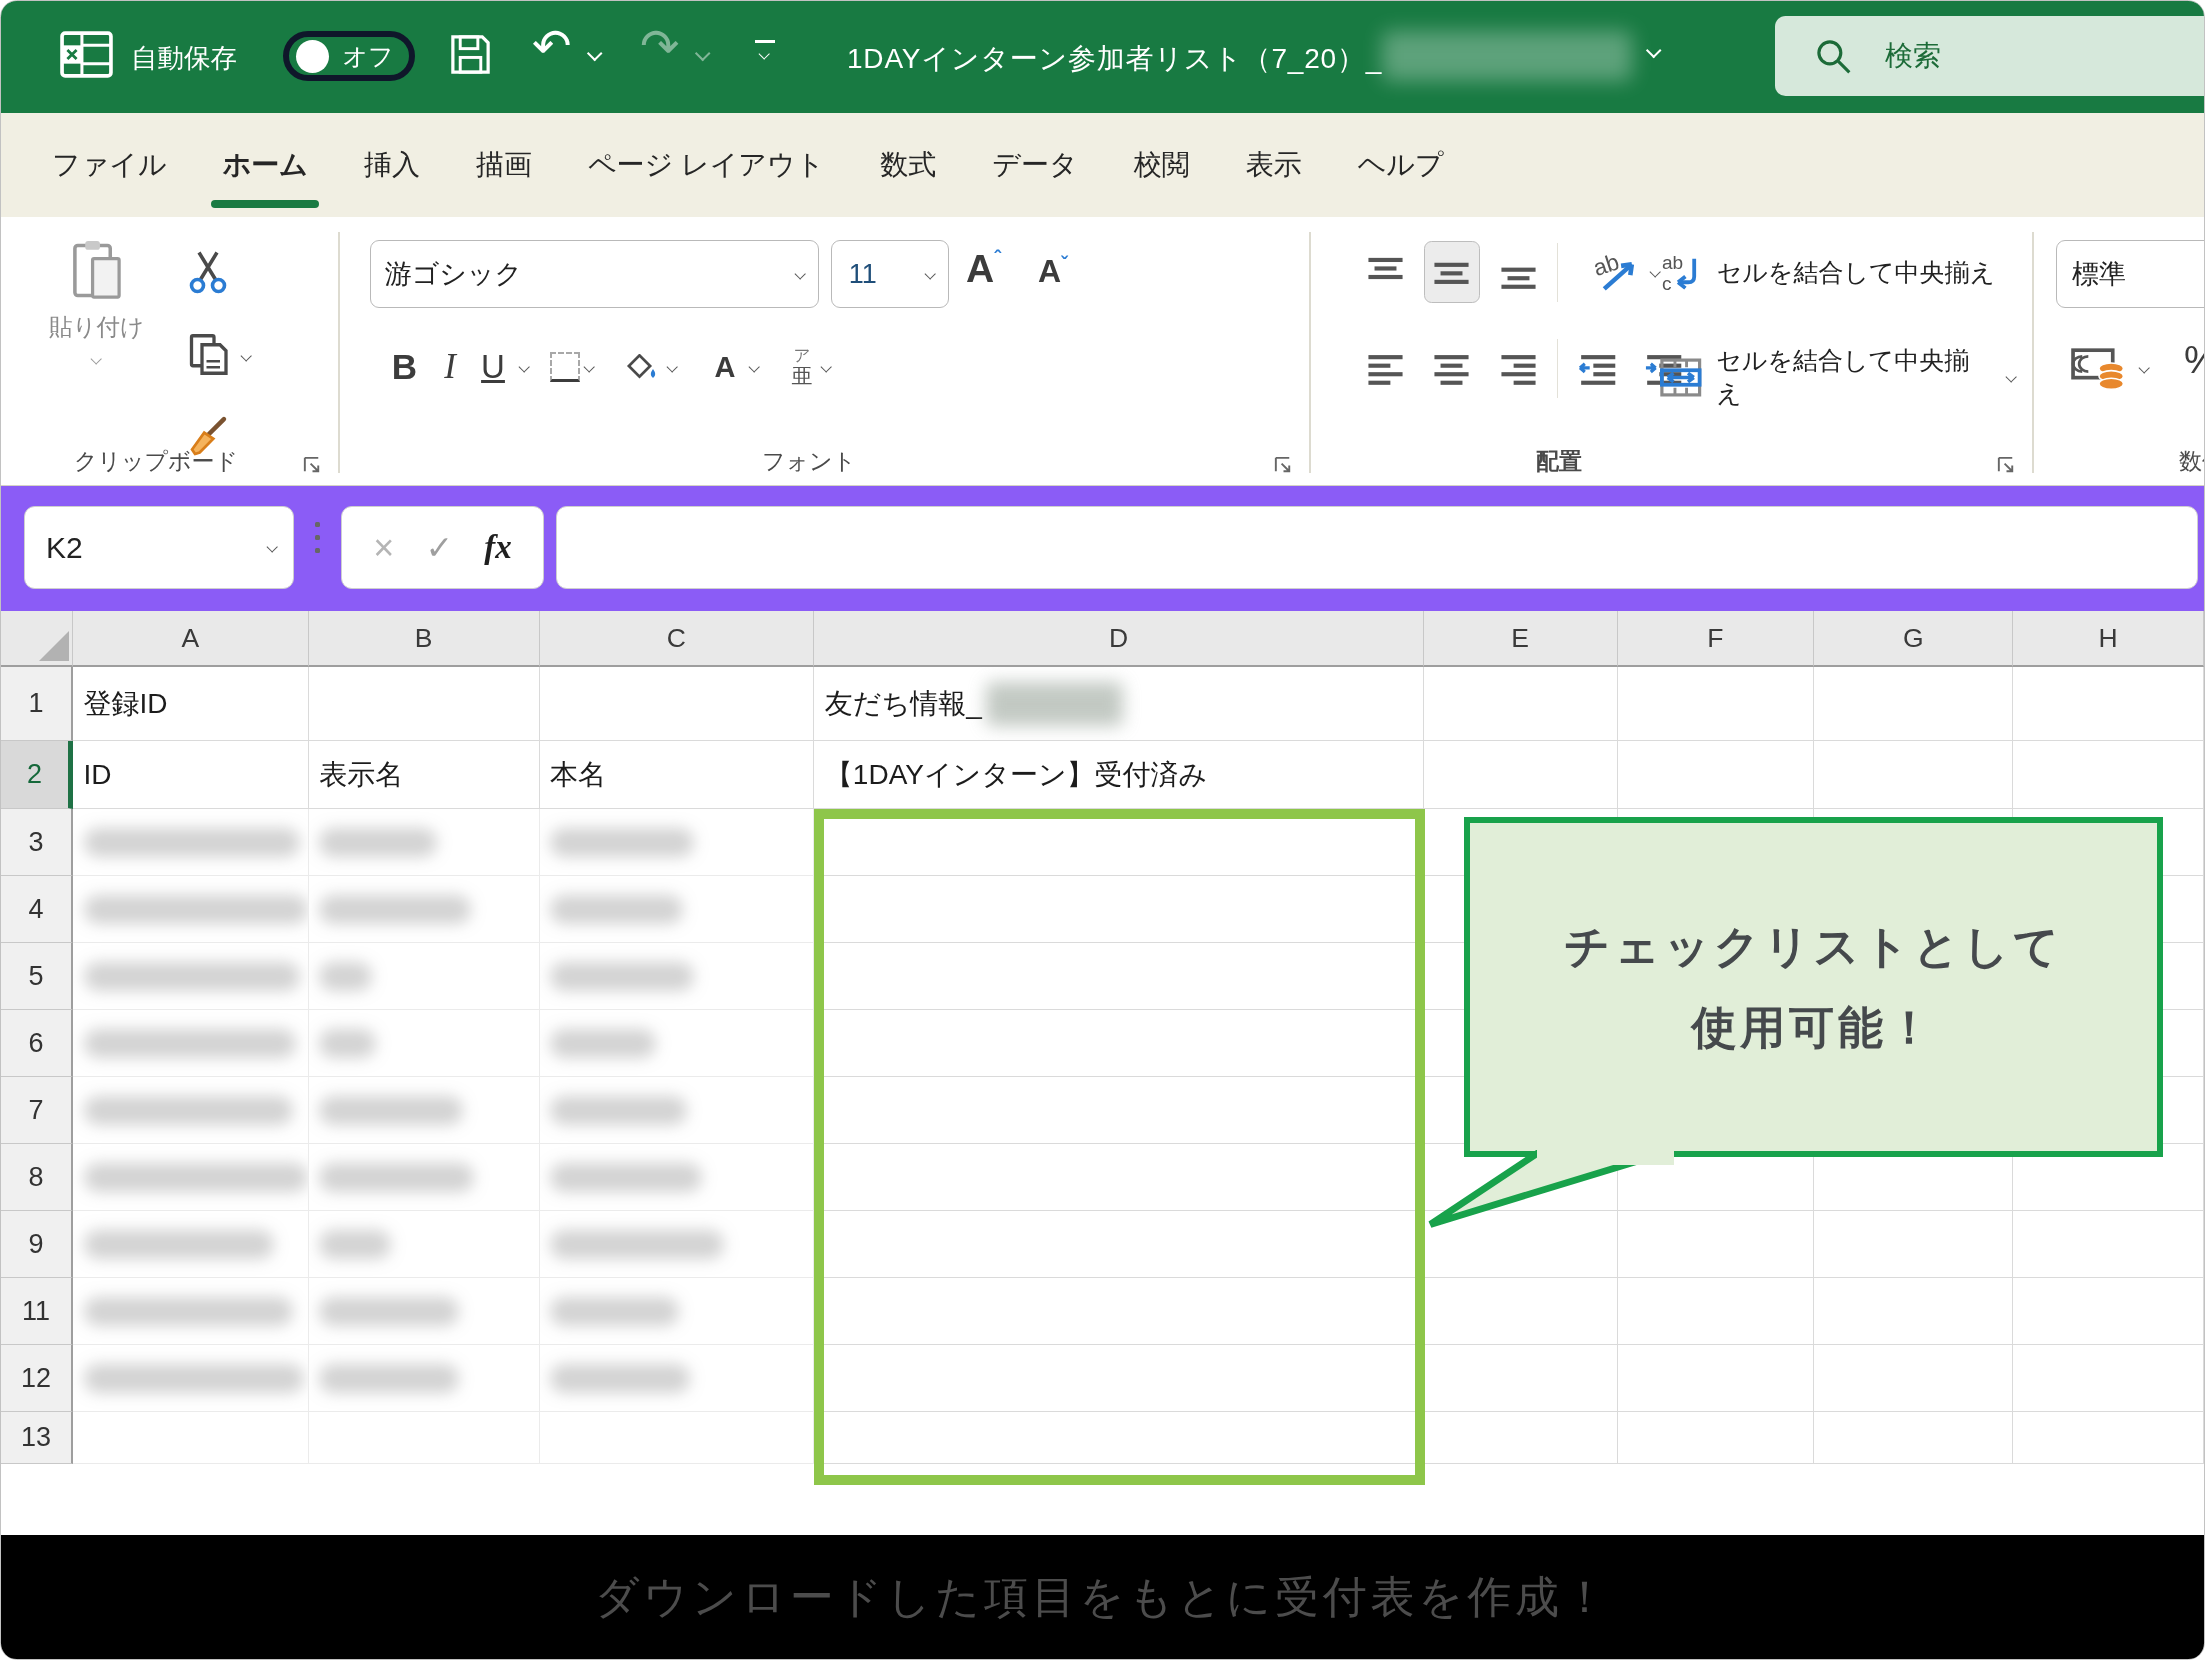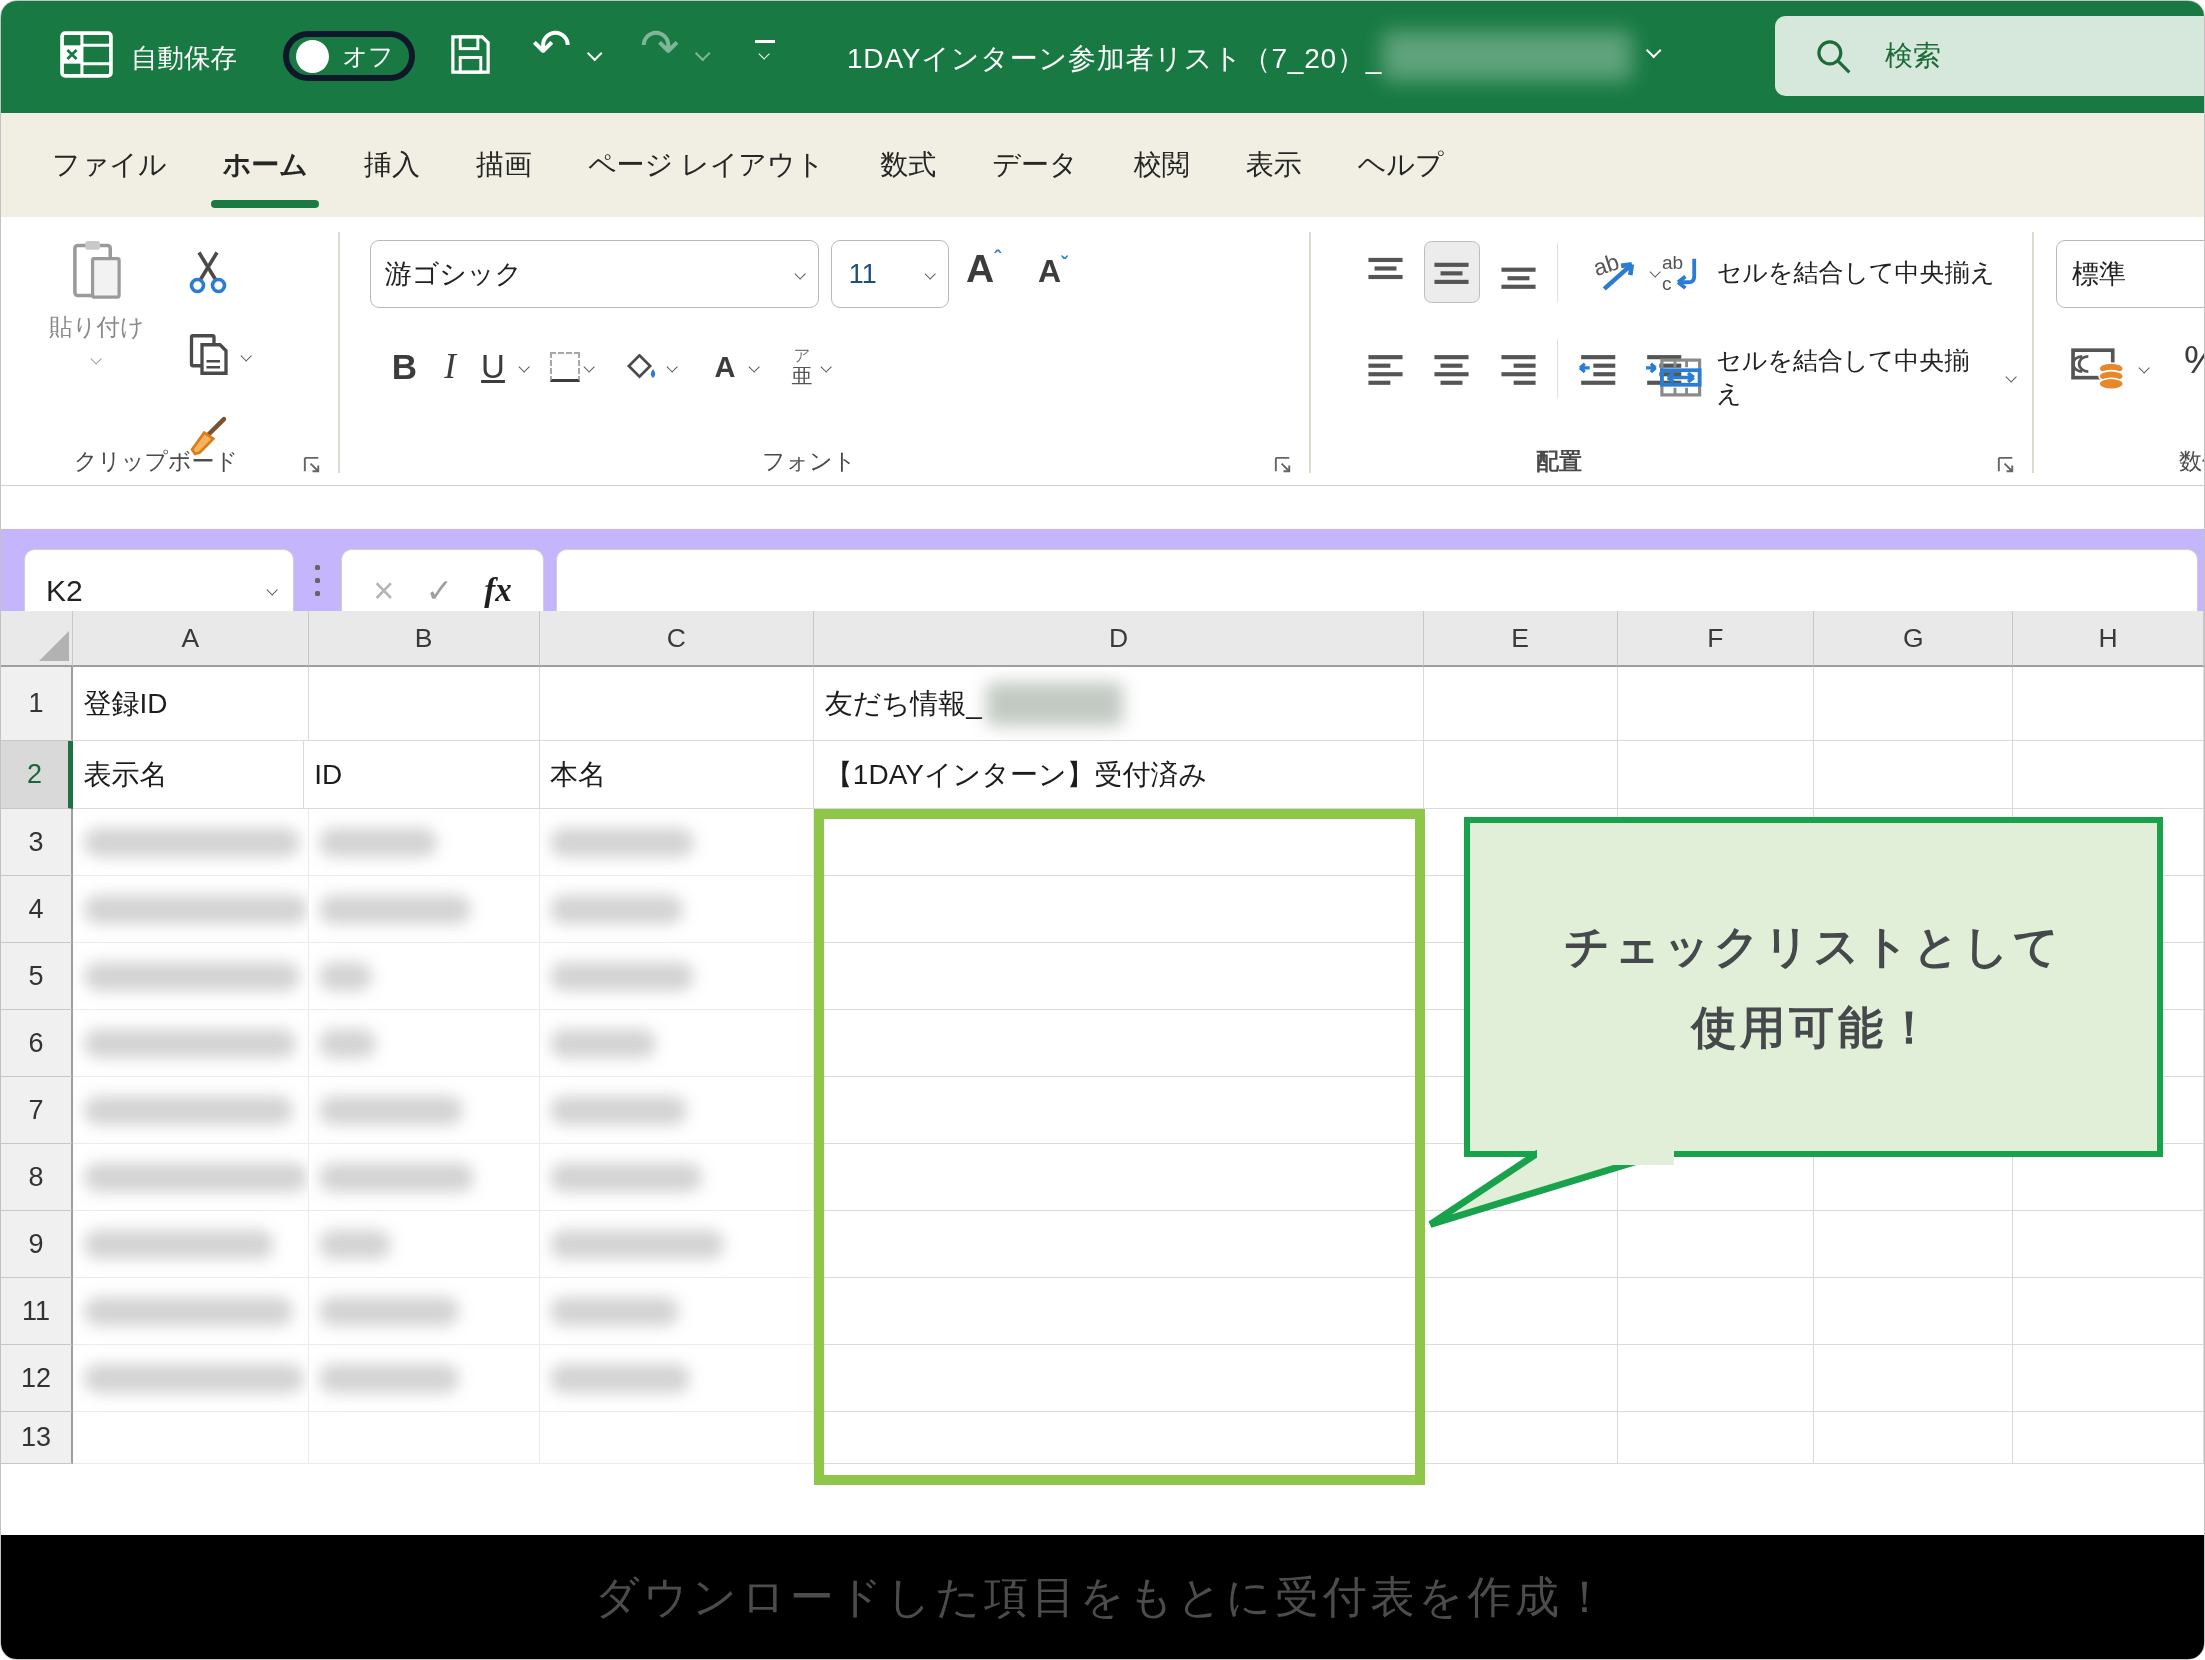--- a/index.html
+++ b/index.html
@@ -99,21 +99,21 @@
   .merge-btn .chev { color:#555; margin-left:1.5px; }
 
   .numfmt-combo { left:2055px; top:23px; width:197px; height:68px; font-size:27px; }
   .numfmt-combo span { margin-left:15px; }
   .acct-btn { left:2069px; top:127px; display:flex; align-items:center; }
   .acct-btn .chev { color:#555; margin-left:12px; }
   .pct-label { left:2183px; top:121px; font-size:39px; color:#3c3c3c; }
   .numgrp-label { left:2178px; bottom:7.6px; font-size:23px; color:#4a4a4a; white-space:nowrap; }
 
   
-  .fbar { position:absolute; left:0; top:485px; width:100%; height:125px; background:#c4b5fd;margin-top:43px; }
+  .fbar { position:absolute; left:0; top:485px; width:100%; height:125px; background:#8b5cf6; }
   .fbar > * { position:absolute; }
   .namebox { left:23px; top:20px; width:270px; height:83px; background:#fff;
              border:1.5px solid #cfcfcf; border-radius:10.6px; display:flex; align-items:center;
              font-size:30px; color:#222; }
   .namebox span { margin-left:21px; }
   .namebox .chev { color:#555; margin-left:auto; margin-right:16.7px; }
   .fdots { left:314px; top:36px; display:flex; flex-direction:column; gap:7.6px; }
   .fdots i { width:5.3px; height:5.3px; background:#666; border-radius:1.5px; }
   .fbtns { left:340px; top:20px; width:203px; height:83px; background:#fff;
            border:1.5px solid #cfcfcf; border-radius:10.6px; display:flex; align-items:center;
@@ -478,25 +478,25 @@
           <span>友だち情報_</span>
           <span class="d1-smear"></span>
         </div>
         <div class="dcell" style="width: 194px;"></div>
         <div class="dcell" style="width: 197px;"></div>
         <div class="dcell" style="width: 199px;"></div>
         <div class="dcell" style="width: 191px;"></div>
       </div>
       <div class="grow" style="height: 68px;">
         <div class="rhead active" style="width: 72px;">2</div>
+        <div class="dcell" style="width: 236px;">
+          <span>ID</span>
+        </div>
         <div class="dcell" style="width: 231px;">
           <span>表示名</span>
-        </div>
-        <div class="dcell" style="width: 236px;">
-          <span>ID</span>
         </div>
         <div class="dcell" style="width: 275px;">
           <span>本名</span>
         </div>
         <div class="dcell" style="width: 610px;">
           <span>【1DAYインターン】受付済み</span>
         </div>
         <div class="dcell" style="width: 194px;"></div>
         <div class="dcell" style="width: 197px;"></div>
         <div class="dcell" style="width: 199px;"></div>

